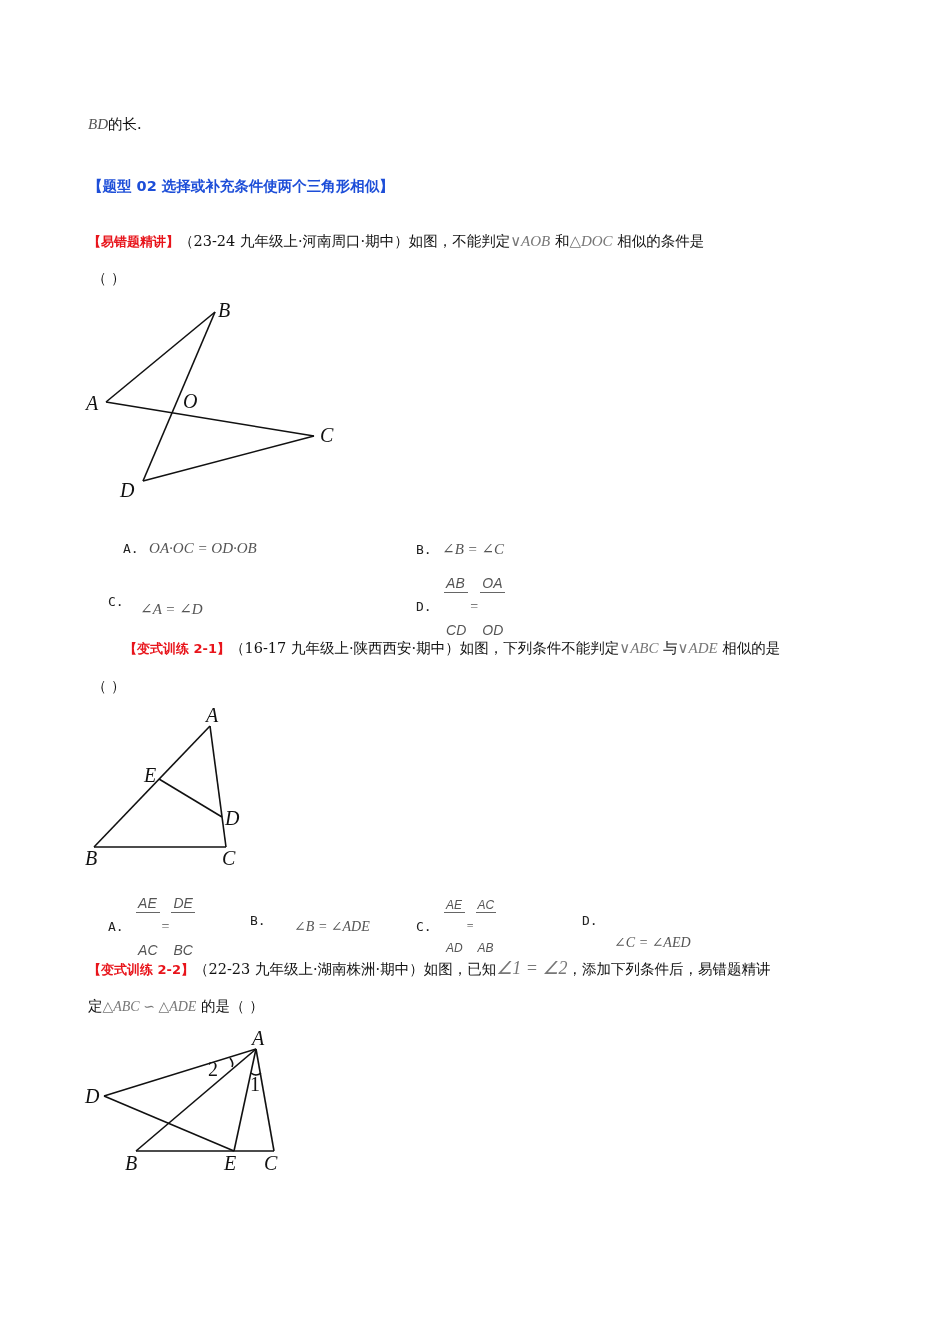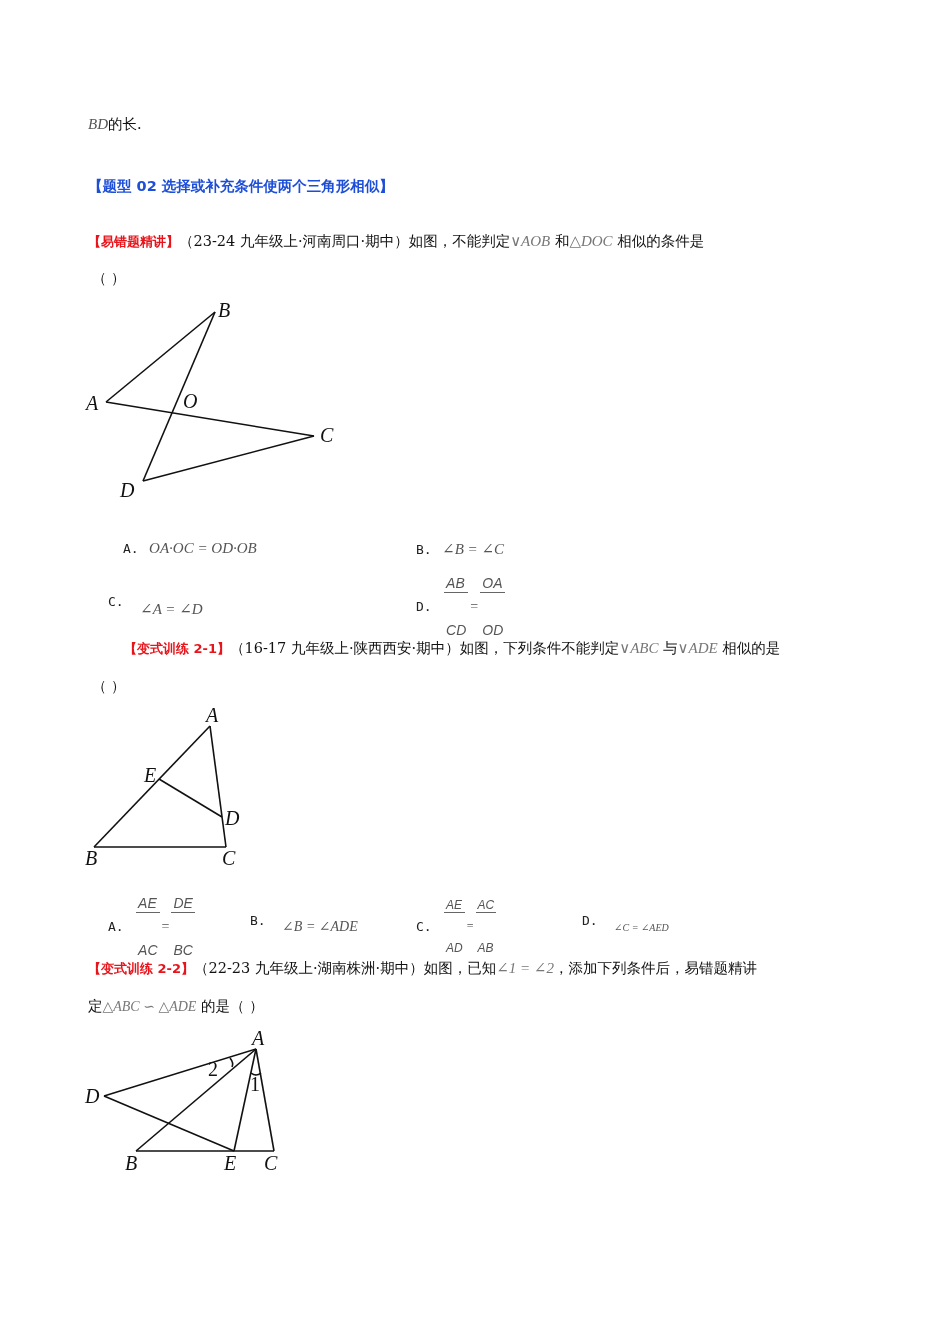--- a/index.html
+++ b/index.html
@@ -102,39 +102,39 @@
   <span class="frac" style="margin-left:8px;">
       <span class="num">AE</span>
       <span class="den">AC</span>
     </span><span class="eq">=</span><span class="frac">
       <span class="num">DE</span>
       <span class="den">BC</span>
     </span>
 </div>
 <div class="abs" style="left:250px; top:912px;">
   <span class="opt-label">B.</span>
-  <span class="m" style="margin-left:12px; position:relative; top:6px; font-size:14px;">∠B = ∠ADE</span>
+  <span class="m" style="margin-left:24px; position:relative; top:6px; font-size:14px;">∠B = ∠ADE</span>
 </div>
 <div class="abs" style="left:416px; top:898px;">
   <span class="opt-label" style="vertical-align:middle;">C.</span>
   <span class="frac small" style="margin-left:8px;">
       <span class="num">AE</span>
       <span class="den">AD</span>
     </span><span class="eq" style="font-size:12px;">=</span><span class="frac small">
       <span class="num">AC</span>
       <span class="den">AB</span>
     </span>
 </div>
 <div class="abs" style="left:582px; top:912px;">
   <span class="opt-label">D.</span>
-  <span class="m" style="margin-left:12px; position:relative; top:6px; font-size:10px;">∠C = ∠AED</span>
+  <span class="m" style="margin-left:12px; position:relative; top:22px; font-size:14px;">∠C = ∠AED</span>
 </div>
 
 <div class="abs line" style="left:88px; top:958px;">
-  <span class="tag">【变式训练 2-2】</span><span>（22-23 九年级上·湖南株洲·期中）如图，已知</span><span class="m mg" style="font-size:15px;">∠1 = ∠2</span><span>，添加下列条件后，易错题精讲</span>
+  <span class="tag">【变式训练 2-2】</span><span>（22-23 九年级上·湖南株洲·期中）如图，已知</span><span class="m mg" style="font-size:18px;font-family:Liberation Serif, serif;">∠1 = ∠2</span><span>，添加下列条件后，易错题精讲</span>
 </div>
 <div class="abs line" style="left:88px; top:996px;">
   <span>定</span><span class="m mg" style="font-size:14px;">△ABC ∽ △ADE</span>
   <span>的是（          ）</span>
 </div>
 
 <svg class="abs" style="left:80px; top:1025px;" width="220" height="155">
   <g stroke="#111" stroke-width="1.6" fill="none">
     <line x1="176" y1="24" x2="24" y2="71"></line>
     <line x1="24" y1="71" x2="154" y2="126"></line>

